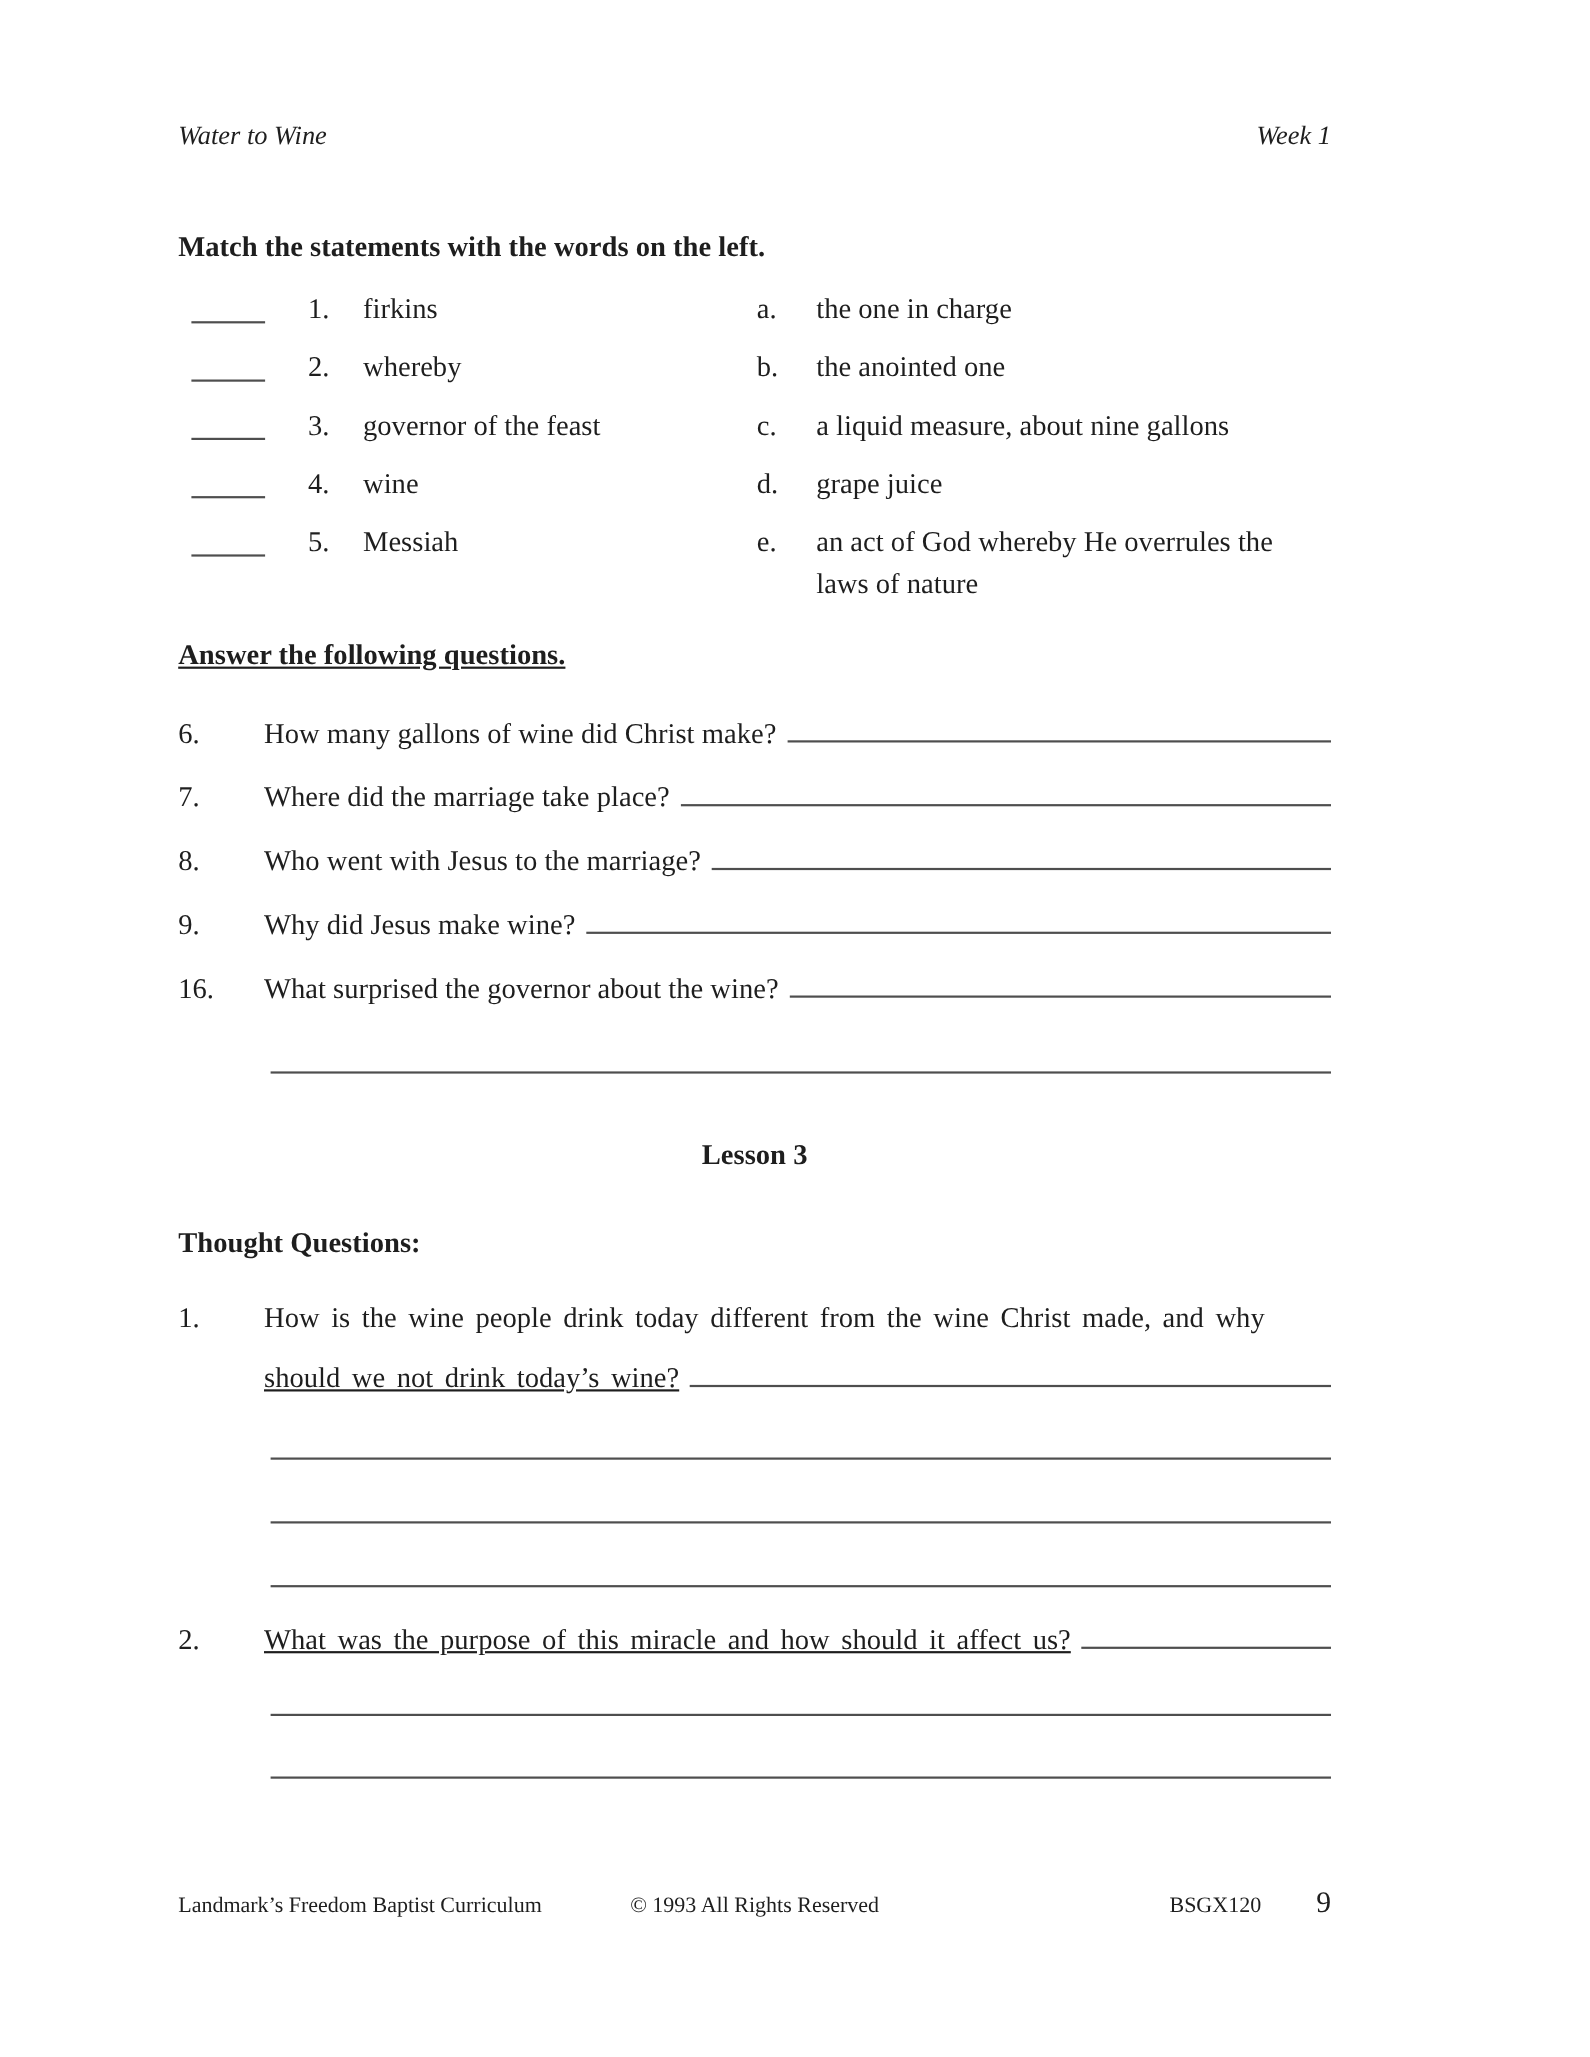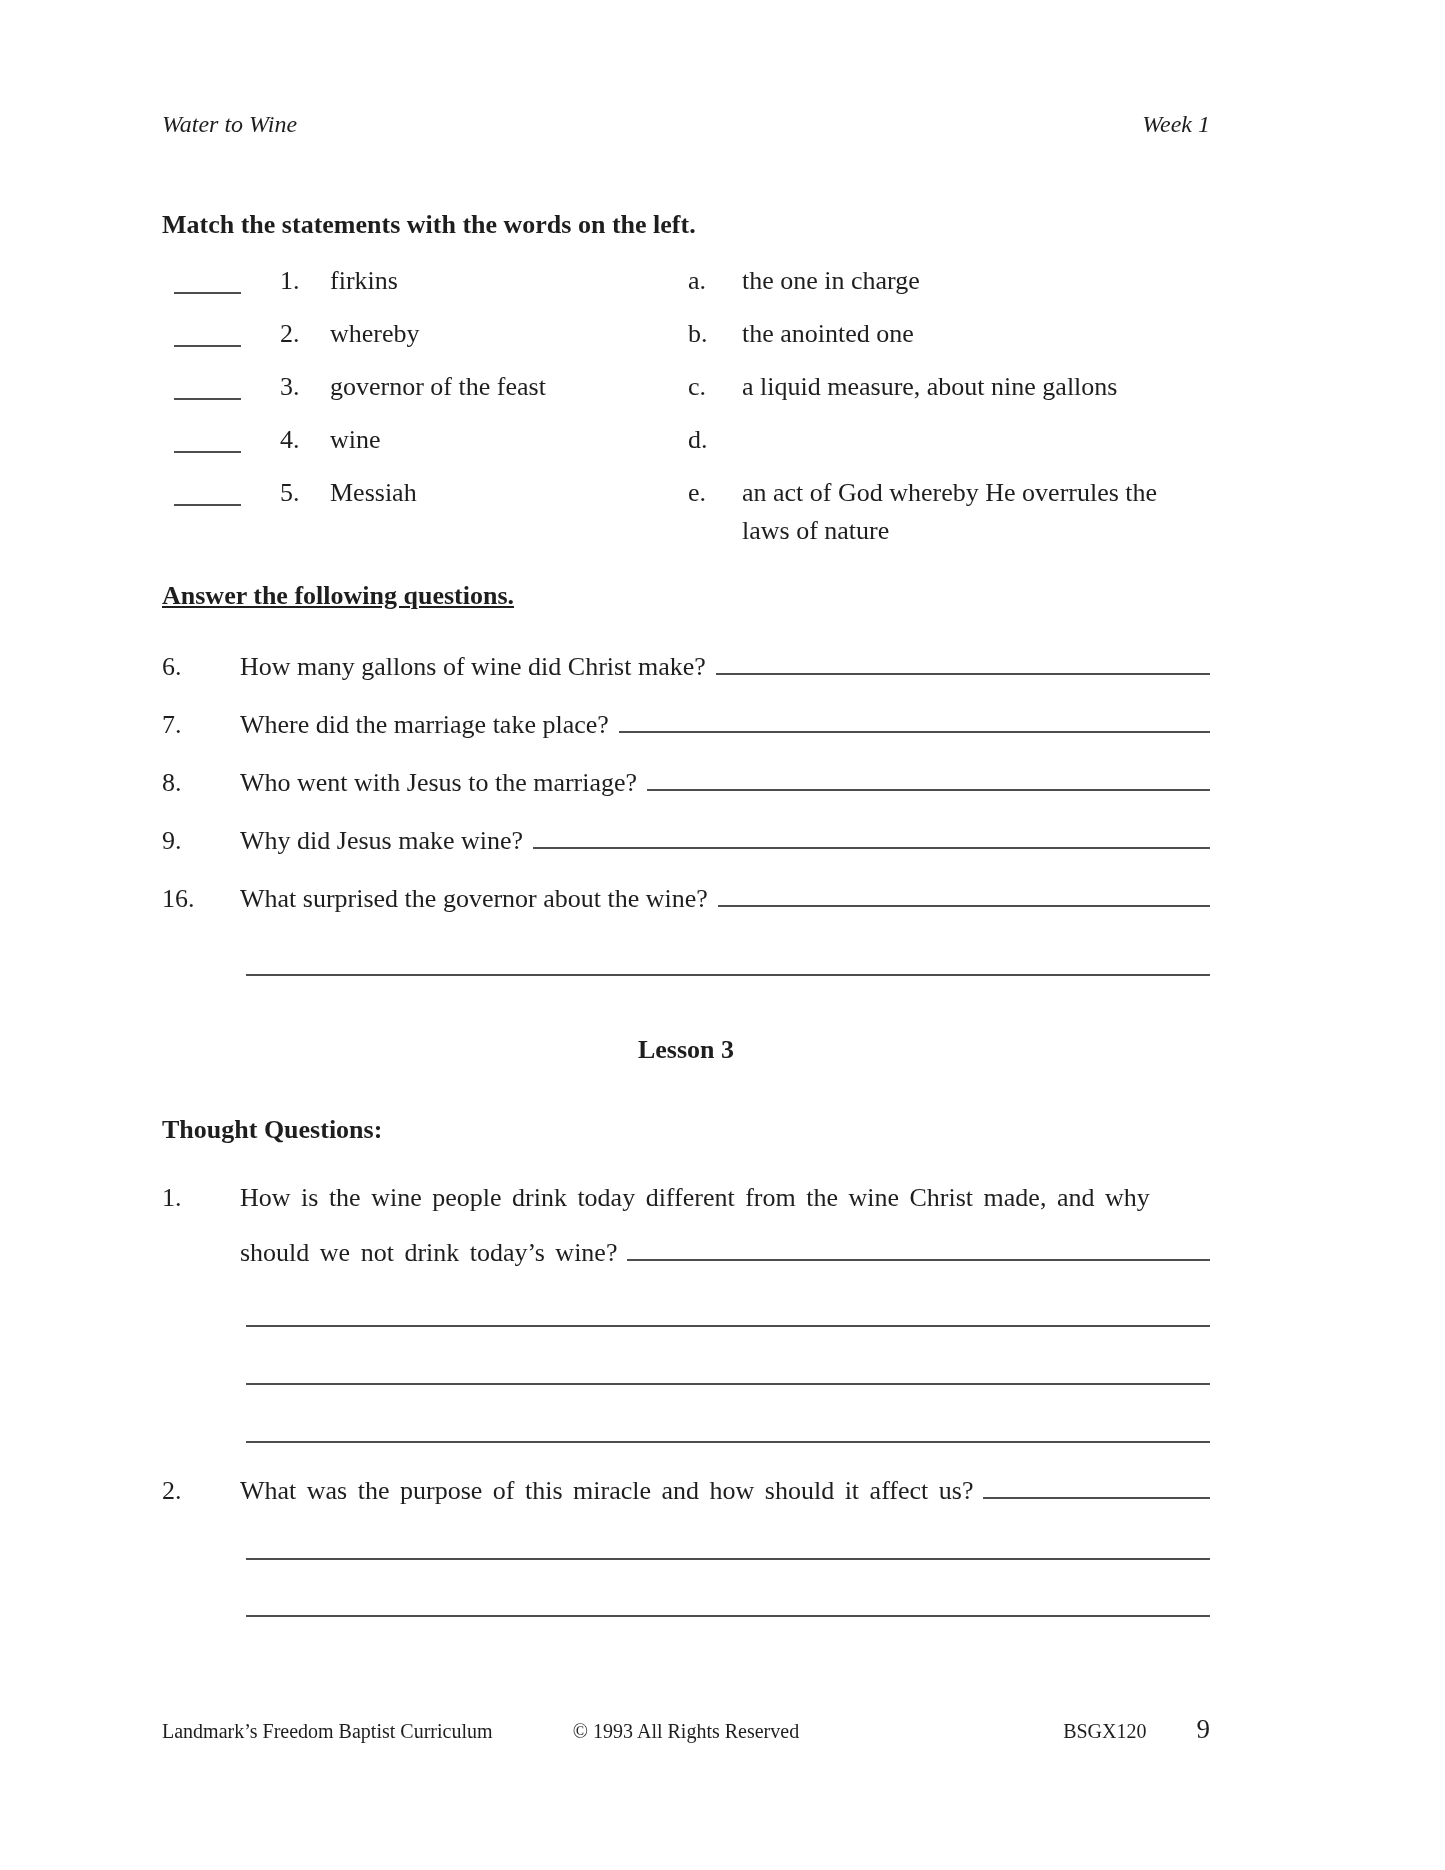--- a/index.html
+++ b/index.html
@@ -38,21 +38,21 @@
     margin-left:10px; margin-bottom:-7px; }
 
   
   .tq { font-size:26px; line-height:55px; }
   #tq1 { top:1170px; }
   #tq2 { top:1463px; }
   .tq-row { display:flex; }
   .tq-num { width:78px; flex:none; }
   .tq-body { flex:1 1 auto; word-spacing:4px; }
   .tq-lastline { display:flex; align-items:baseline; }
-  .tq-lastline .q-text { word-spacing:4px; }
+  .tq-lastline .q-text { word-spacing:4px;text-decoration:underline; }
 
   
   .blank-line { position:absolute; left:246px; width:964px; height:0;
     border-top:2px solid #4e4e4e; }
   #cont-line { top:974px; }
   #bl1 { top:1325px; } #bl2 { top:1383px; } #bl3 { top:1441px; }
   #bl4 { top:1558px; } #bl5 { top:1615px; }
 
   
   .doc-footer { top:1712px; display:grid; grid-template-columns:1fr auto 1fr;
@@ -101,20 +101,21 @@
       <div>c.</div>
       <div class="m-def">a liquid measure, about nine gallons</div>
     </div>
     <div class="m-row">
       <div class="m-cell-blank">
           <span class="m-blank"></span>
         </div>
       <div>4.</div>
       <div>wine</div>
       <div>d.</div>
+      <div class="m-def">grape juice</div>
     </div>
     <div class="m-row">
       <div class="m-cell-blank">
           <span class="m-blank"></span>
         </div>
       <div>5.</div>
       <div>Messiah</div>
       <div>e.</div>
       <div class="m-def">an act of God whereby He overrules the laws of nature</div>
     </div>

